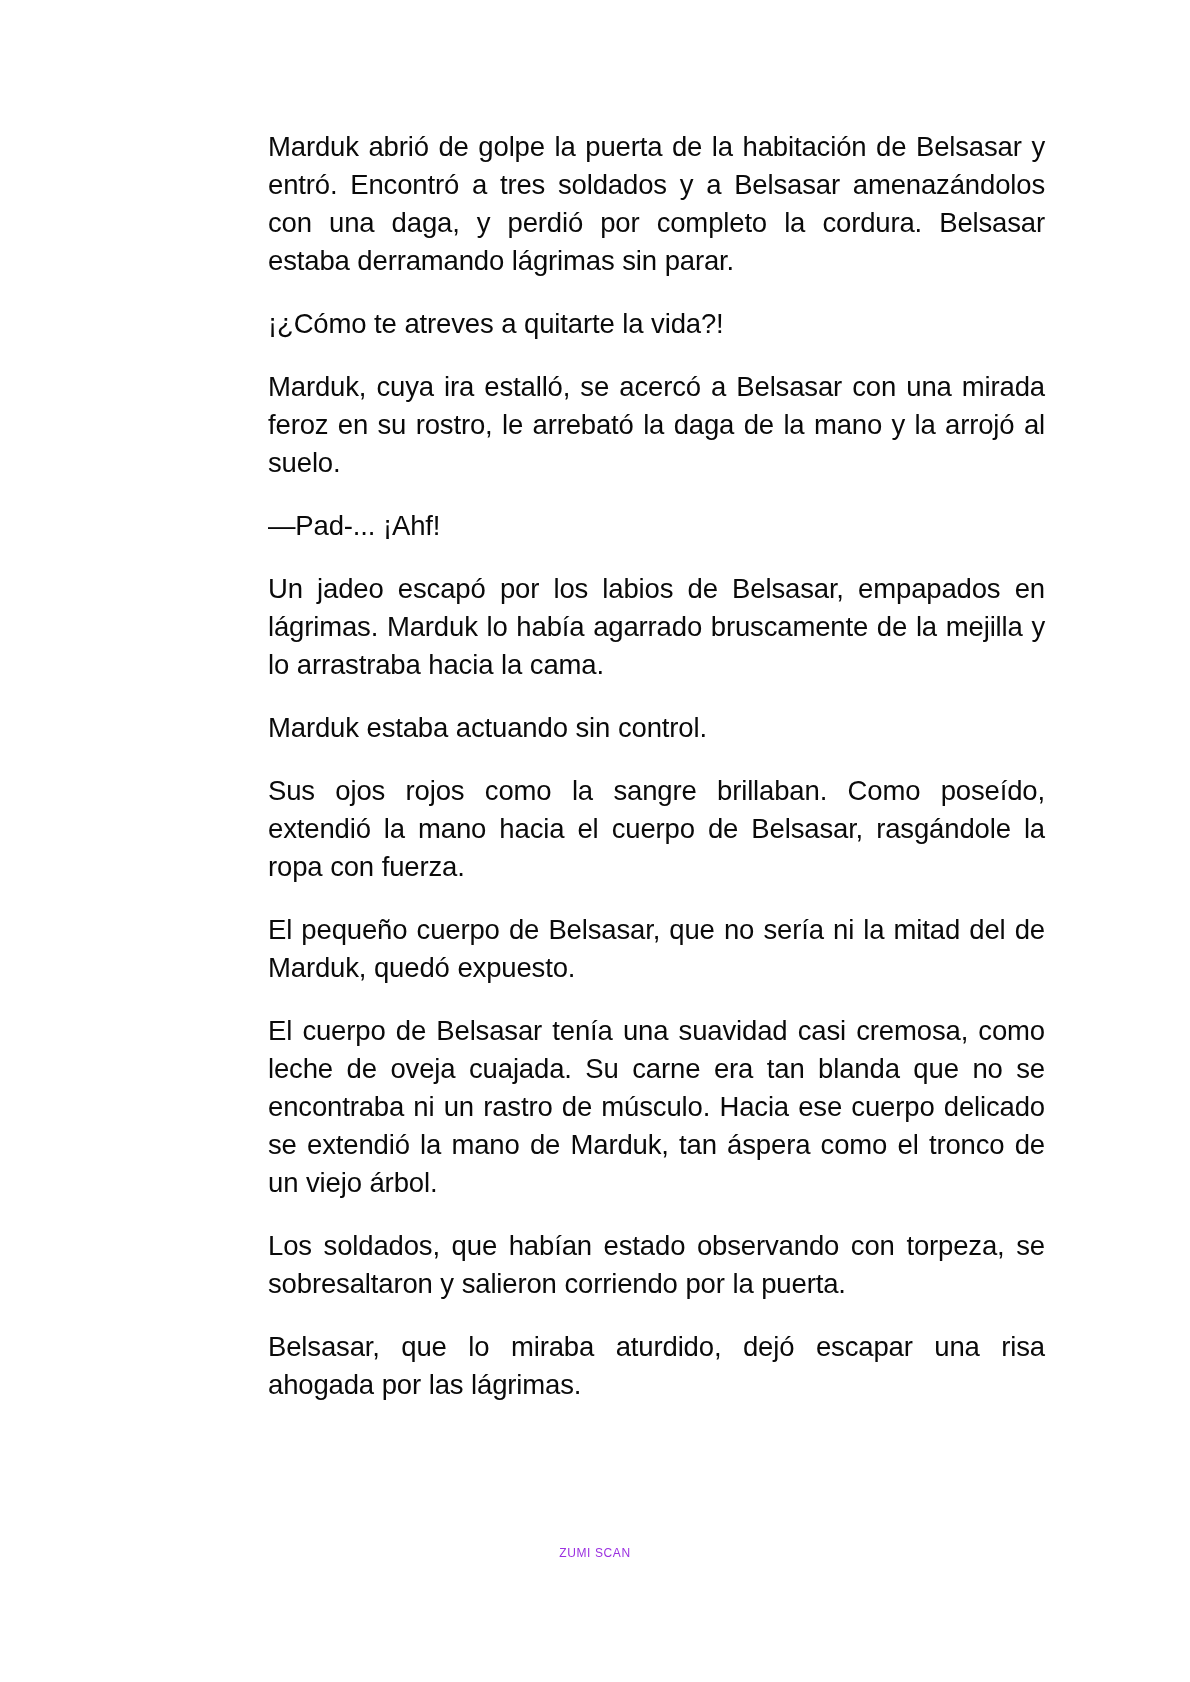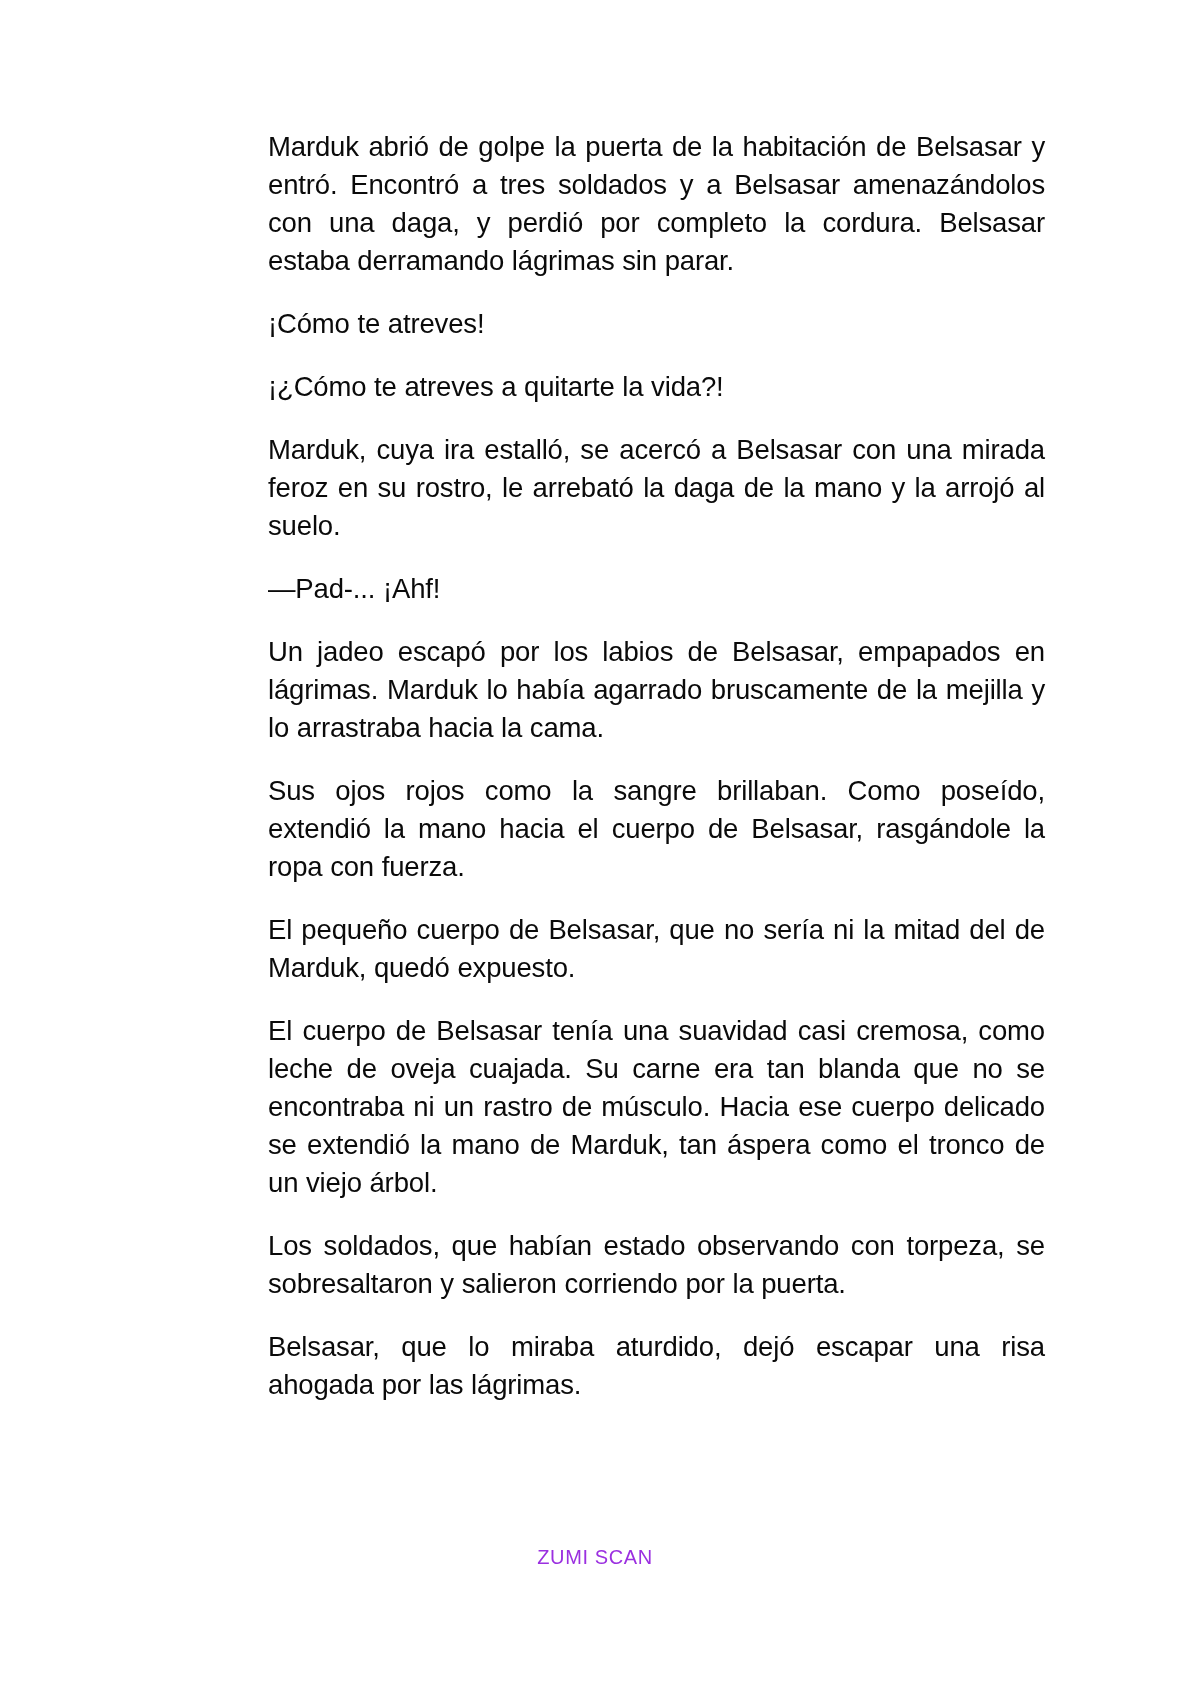--- a/index.html
+++ b/index.html
@@ -43,38 +43,38 @@
   .para:last-child {
     margin-bottom: 0;
   }
   .watermark {
     position: absolute;
     left: 0;
     right: 0;
     top: 1546px;
     text-align: center;
     font-family: "Liberation Sans", "DejaVu Sans", sans-serif;
-    font-size: 20px;
+    font-size: 12px;
     letter-spacing: 0.6px;
     color: #9B30E0;
     user-select: none;
   }
 </style>
 </head>
 <body>
 
 <div class="page">
 
   <div class="text-column">
     <p class="para">Marduk abrió de golpe la puerta de la habitación de Belsasar y entró. Encontró a tres soldados y a Belsasar amenazándolos con una daga, y perdió por completo la cordura. Belsasar estaba derramando lágrimas sin parar.</p>
-    <p class="para short">¡Cómo te atreves!</p>
     <p class="para short">¡¿Cómo te atreves a quitarte la vida?!</p>
     <p class="para">Marduk, cuya ira estalló, se acercó a Belsasar con una mirada feroz en su rostro, le arrebató la daga de la mano y la arrojó al suelo.</p>
     <p class="para short">—Pad-... ¡Ahf!</p>
     <p class="para">Un jadeo escapó por los labios de Belsasar, empapados en lágrimas. Marduk lo había agarrado bruscamente de la mejilla y lo arrastraba hacia la cama.</p>
+    <p class="para short">Marduk estaba actuando sin control.</p>
     <p class="para">Sus ojos rojos como la sangre brillaban. Como poseído, extendió la mano hacia el cuerpo de Belsasar, rasgándole la ropa con fuerza.</p>
     <p class="para">El pequeño cuerpo de Belsasar, que no sería ni la mitad del de Marduk, quedó expuesto.</p>
     <p class="para">El cuerpo de Belsasar tenía una suavidad casi cremosa, como leche de oveja cuajada. Su carne era tan blanda que no se encontraba ni un rastro de músculo. Hacia ese cuerpo delicado se extendió la mano de Marduk, tan áspera como el tronco de un viejo árbol.</p>
     <p class="para">Los soldados, que habían estado observando con torpeza, se sobresaltaron y salieron corriendo por la puerta.</p>
     <p class="para">Belsasar, que lo miraba aturdido, dejó escapar una risa ahogada por las lágrimas.</p>
   </div>
 
   <div class="watermark">ZUMI SCAN</div>
 
 </div>

